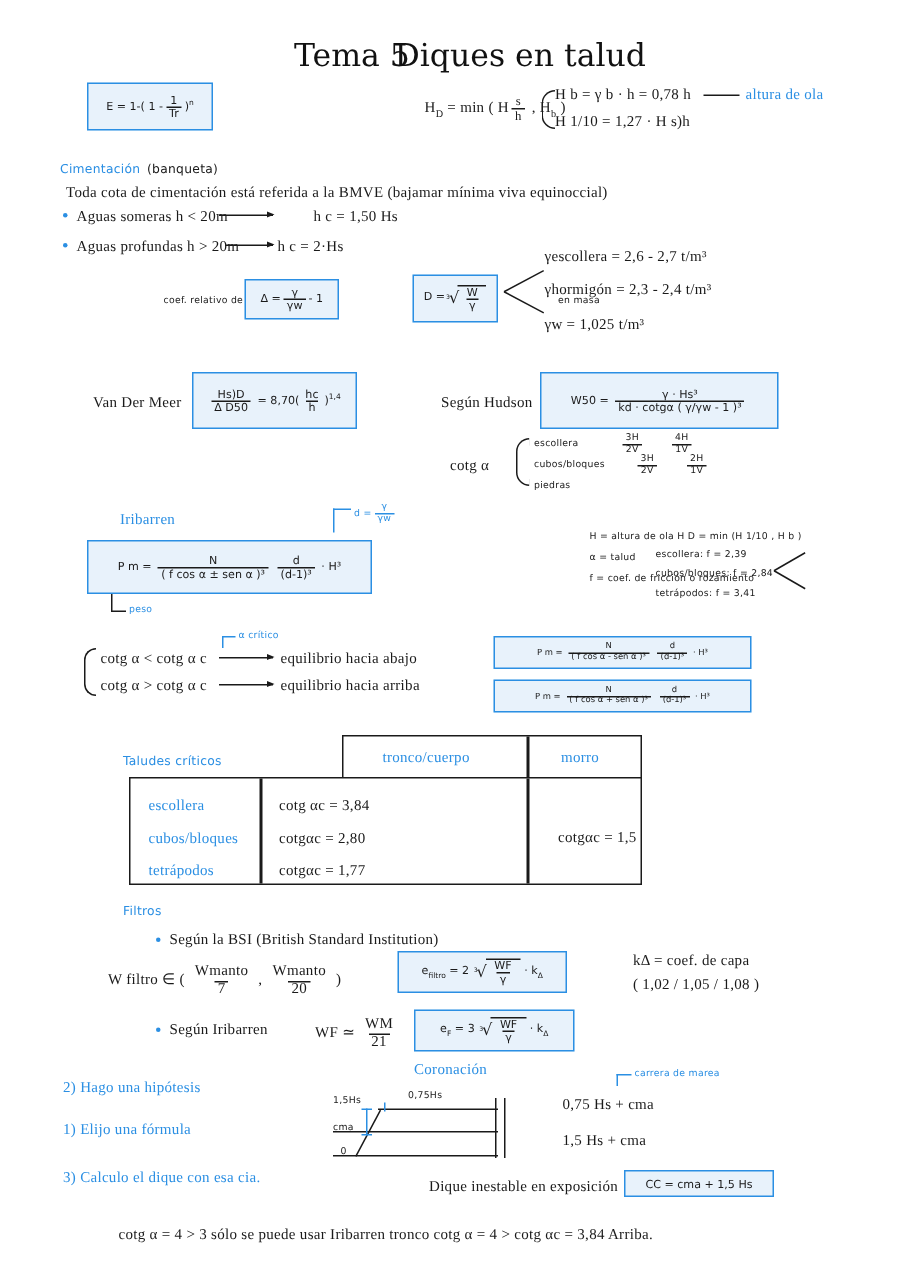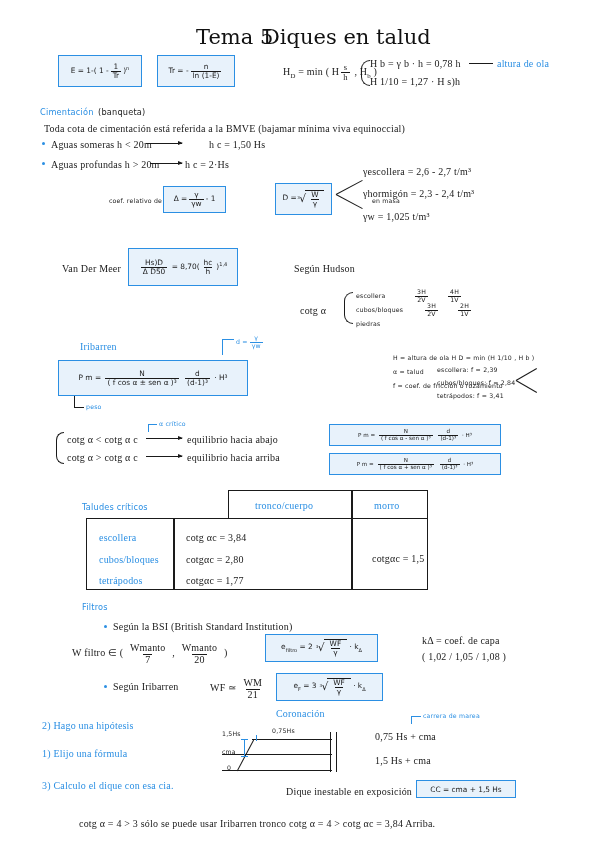--- a/index.html
+++ b/index.html
@@ -77,28 +77,20 @@
 
   <div class="box" style="left:58px;top:55px;width:84px;height:32px;">
     <span class="fx">
       <span>E = 1-( 1 -</span><span class="fr">
           <span class="nu">1</span>
           <span class="de">Tr</span>
         </span>)<span class="sup">n</span>
     </span>
   </div>
 
-  <div class="box" style="left:157px;top:55px;width:78px;height:32px;">
-    <span class="fx">
-      <span>Tr = -</span><span class="fr">
-          <span class="nu">n</span>
-          <span class="de">ln (1-E)</span>
-        </span>
-    </span>
-  </div>
 
   <div class="hw blk sm" style="left:283px;top:63px;">
     <span>H</span><span class="sub">D</span>
     <span>= min ( H</span><span class="fr" style="font-size:.85em">
         <span class="nu">s</span>
         <span class="de">h</span>
       </span> , H<span class="sub">b</span> )
   </div>
 
   <div class="brace" style="left:361px;top:60px;width:8px;height:24px;"></div>
@@ -163,20 +155,29 @@
           <span class="de">Δ D50</span>
         </span>
       = <span>8,70</span>(<span class="fr">
           <span class="nu">hc</span>
           <span class="de">h</span>
         </span>)<span class="sup">1,4</span>
     </span>
   </div>
 
   <div class="hw blk sm" style="left:283px;top:263px;margin-left:11px;">Según Hudson</div>
+  <div class="box" style="left:360px;top:248px;width:159px;height:38px;">
+    <span class="fx">
+      <span>W50 =</span>
+      <span class="fr">
+          <span class="nu">γ · Hs³</span>
+          <span class="de">kd · cotgα ( γ/γw - 1 )³</span>
+        </span>
+    </span>
+  </div>
 
   <div class="hw blk sm" style="left:300px;top:305px;">cotg α</div>
   <div class="brace" style="left:344px;top:292px;width:8px;height:30px;"></div>
   <div class="hw blk xs" style="left:356px;top:292px;">escollera</div>
   <div class="hw blk xs" style="left:413px;top:289px;"><span class="fr">
         <span class="nu">3H</span>
         <span class="de">2V</span>
       </span></div>
   <div class="hw blk xs" style="left:446px;top:289px;"><span class="fr">
         <span class="nu">4H</span>

